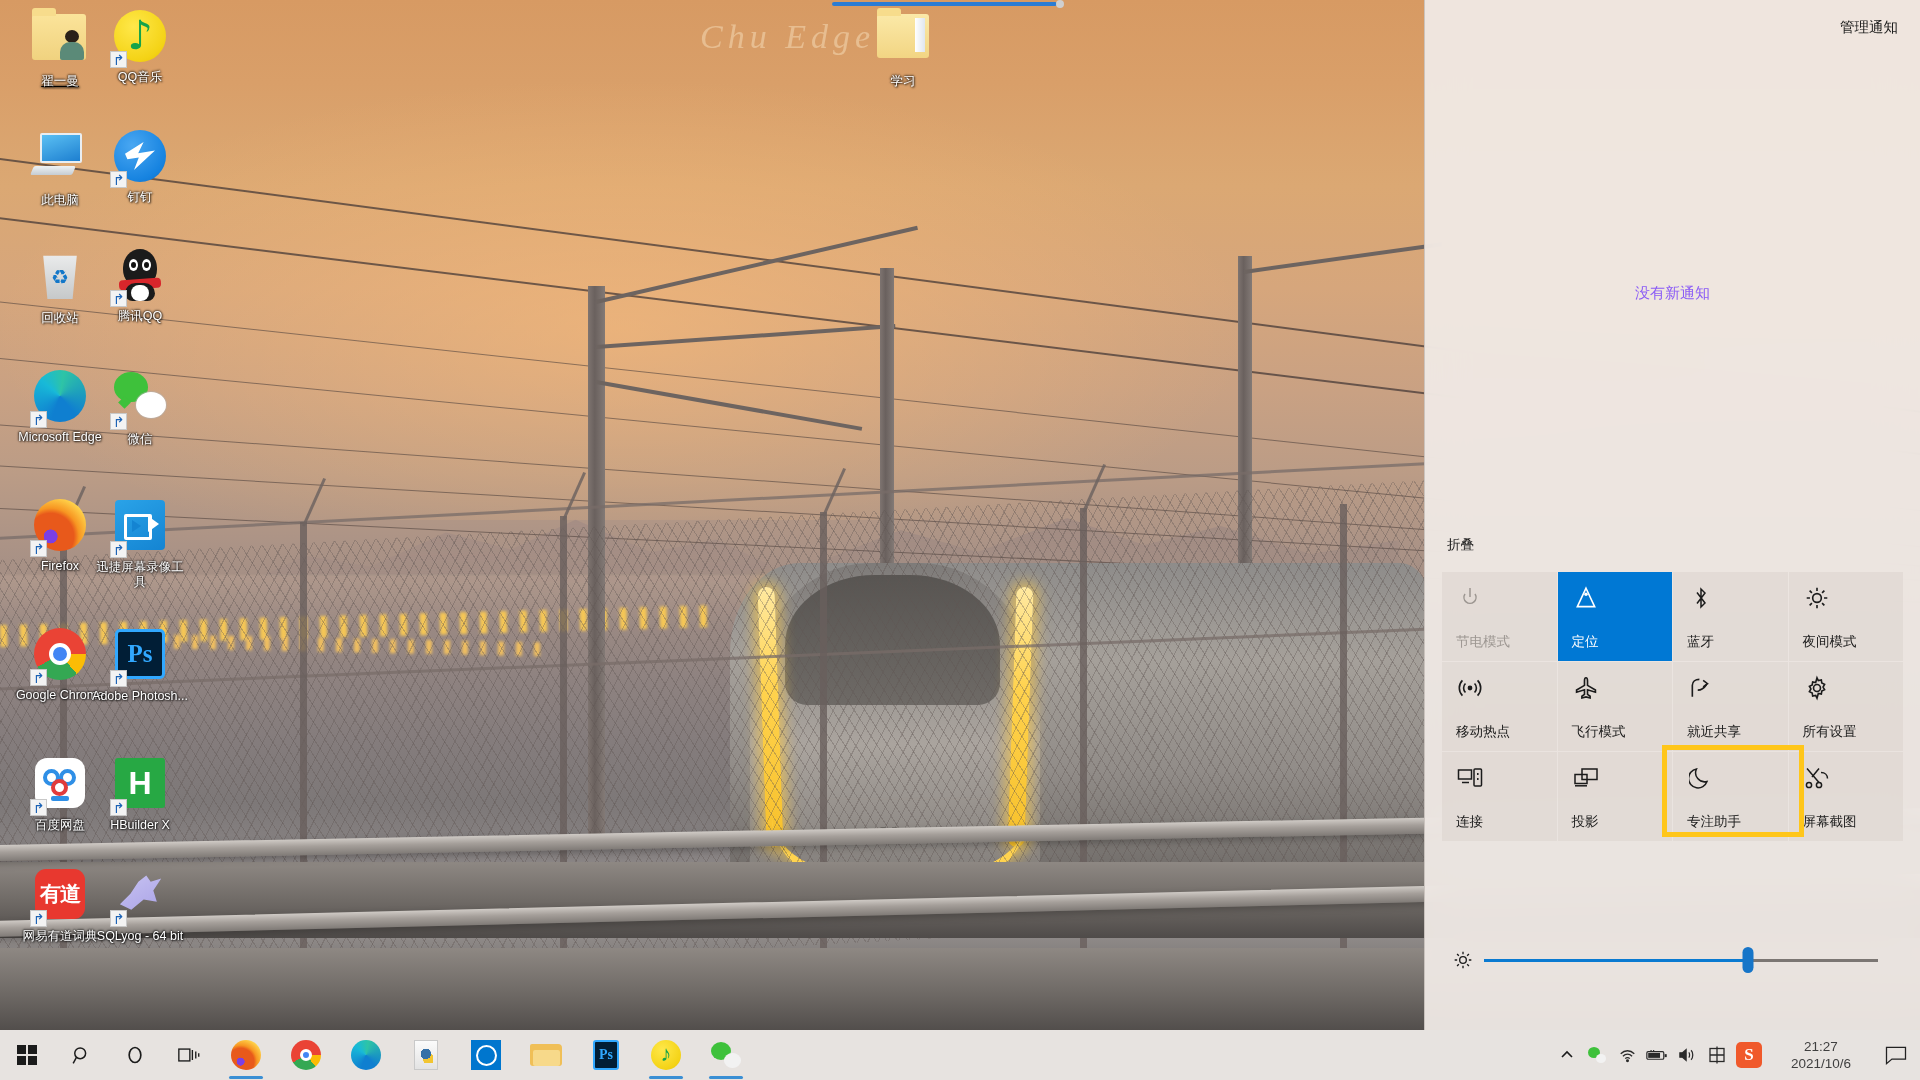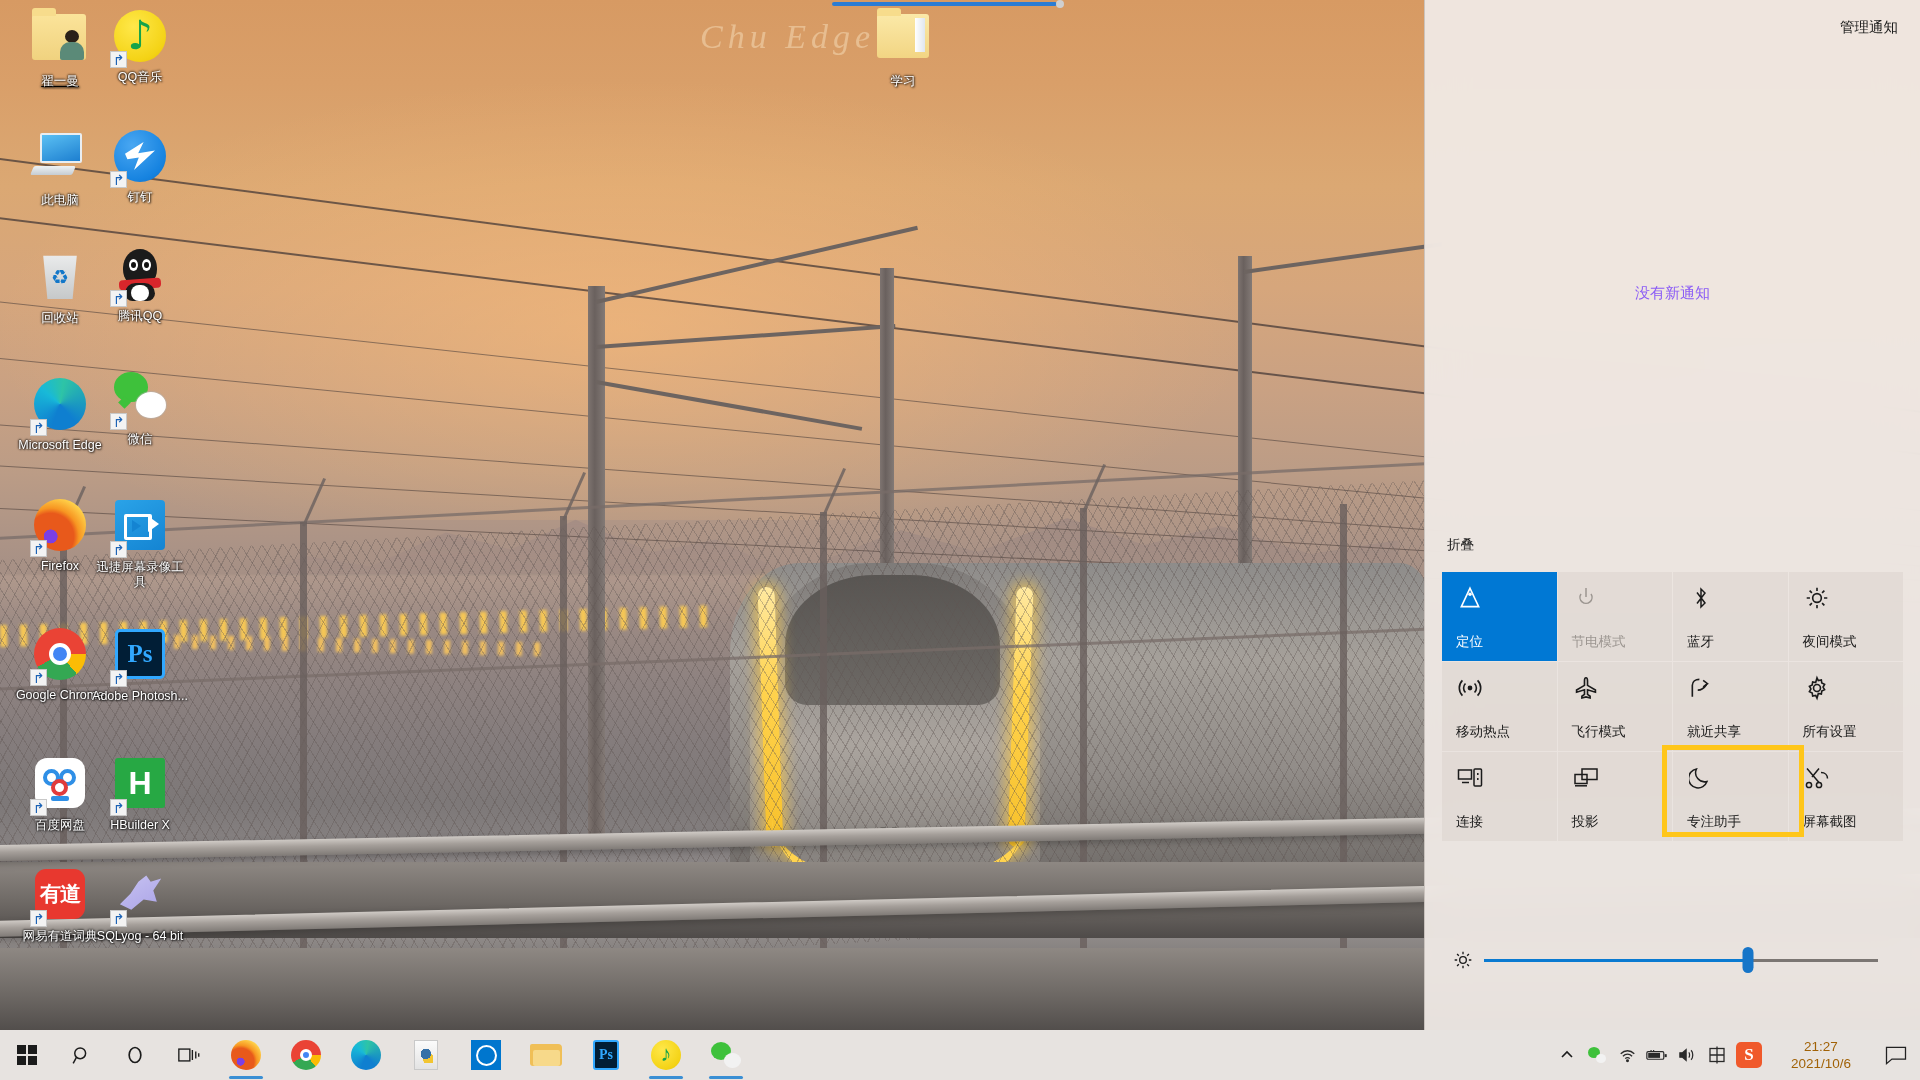--- a/index.html
+++ b/index.html
@@ -519,21 +519,21 @@
   .tb-app { width:60px; height:50px; display:flex; align-items:center; justify-content:center; position:relative; }
   .tb-app.running::after {
     content:""; position:absolute; bottom:1px; left:13px; width:34px; height:3px;
     background:#3a8fd4; border-radius:2px;
   }
   #tray {
     margin-left:auto; display:flex; align-items:center; height:50px; padding-right:4px;
   }
   .tray-ico { width:30px; display:flex; align-items:center; justify-content:center; color:#2a2a2a; font-size:15px; }
   #clock {
-    width:110px; text-align:center; font-size:13.5px; color:#a16207; line-height:17px;
+    width:110px; text-align:center; font-size:13.5px; color:#404040; line-height:17px;
     padding:0 6px;
   }
   #ac-tray {
     width:40px; display:flex; align-items:center; justify-content:center; color:#222;
   }
 
   
   .m-firefox { width:30px;height:30px;border-radius:50%;
     background: radial-gradient(circle at 32% 72%, #7b3fe4 0 13%, #e8591b 14% 45%, #f79622 55%, #ffd24a 78%, #ff8f1f 100%); }
   .m-chrome { width:30px;height:30px;border-radius:50%;
@@ -695,21 +695,21 @@
             <div class="eye l"></div>
             <div class="eye r"></div>
             <div class="scarf"></div>
             <div class="body"></div>
             <div class="belly"></div>
           </div>
           <div class="shortcut-arrow"></div>
         </div>
         <div class="lbl">腾讯QQ</div>
       </div>
-      <div class="desk-icon" style="left: 12px; top: 376px;">
+      <div class="desk-icon" style="left: 12px; top: 368px;">
         <div class="glyph">
           <div class="ic-edge"></div>
           <div class="shortcut-arrow"></div>
         </div>
         <div class="lbl">Microsoft Edge</div>
       </div>
       <div class="desk-icon" style="left: 92px; top: 368px;">
         <div class="glyph">
           <div class="ic-wechat">
             <div class="b1"></div>
@@ -793,37 +793,37 @@
         </div>
         <div class="lbl">学习</div>
       </div>
     </div>
 
   <div id="action-center">
     <div id="ac-manage">管理通知</div>
     <div id="ac-empty">没有新通知</div>
     <div id="ac-collapse">折叠</div>
     <div id="tiles">
+        <div class="tile off">
+          <div class="t-icon">
+            <svg width="24" height="26" viewBox="0 0 24 26" fill="none" stroke="currentColor" stroke-width="1.5">
+              <path d="M12 3v9"></path>
+              <path d="M7 9a6 6 0 1 0 10 0"></path>
+            </svg>
+          </div>
+          <div class="t-label">节电模式</div>
+        </div>
         <div class="tile on">
           <div class="t-icon">
             <svg width="26" height="26" viewBox="0 0 24 24" fill="none" stroke="currentColor" stroke-width="1.5">
               <path d="M12 3l8 17H4z"></path>
               <circle cx="12" cy="8.5" r="1.6" fill="currentColor" stroke="none"></circle>
             </svg>
           </div>
           <div class="t-label">定位</div>
-        </div>
-        <div class="tile off">
-          <div class="t-icon">
-            <svg width="24" height="26" viewBox="0 0 24 26" fill="none" stroke="currentColor" stroke-width="1.5">
-              <path d="M12 3v9"></path>
-              <path d="M7 9a6 6 0 1 0 10 0"></path>
-            </svg>
-          </div>
-          <div class="t-label">节电模式</div>
         </div>
         <div class="tile">
           <div class="t-icon">
             <svg width="22" height="26" viewBox="0 0 18 26" fill="none" stroke="currentColor" stroke-width="1.5">
               <path d="M5 7.5L13 18 9 22V4l4 4-8 10.5"></path>
             </svg>
           </div>
           <div class="t-label">蓝牙</div>
         </div>
         <div class="tile">

